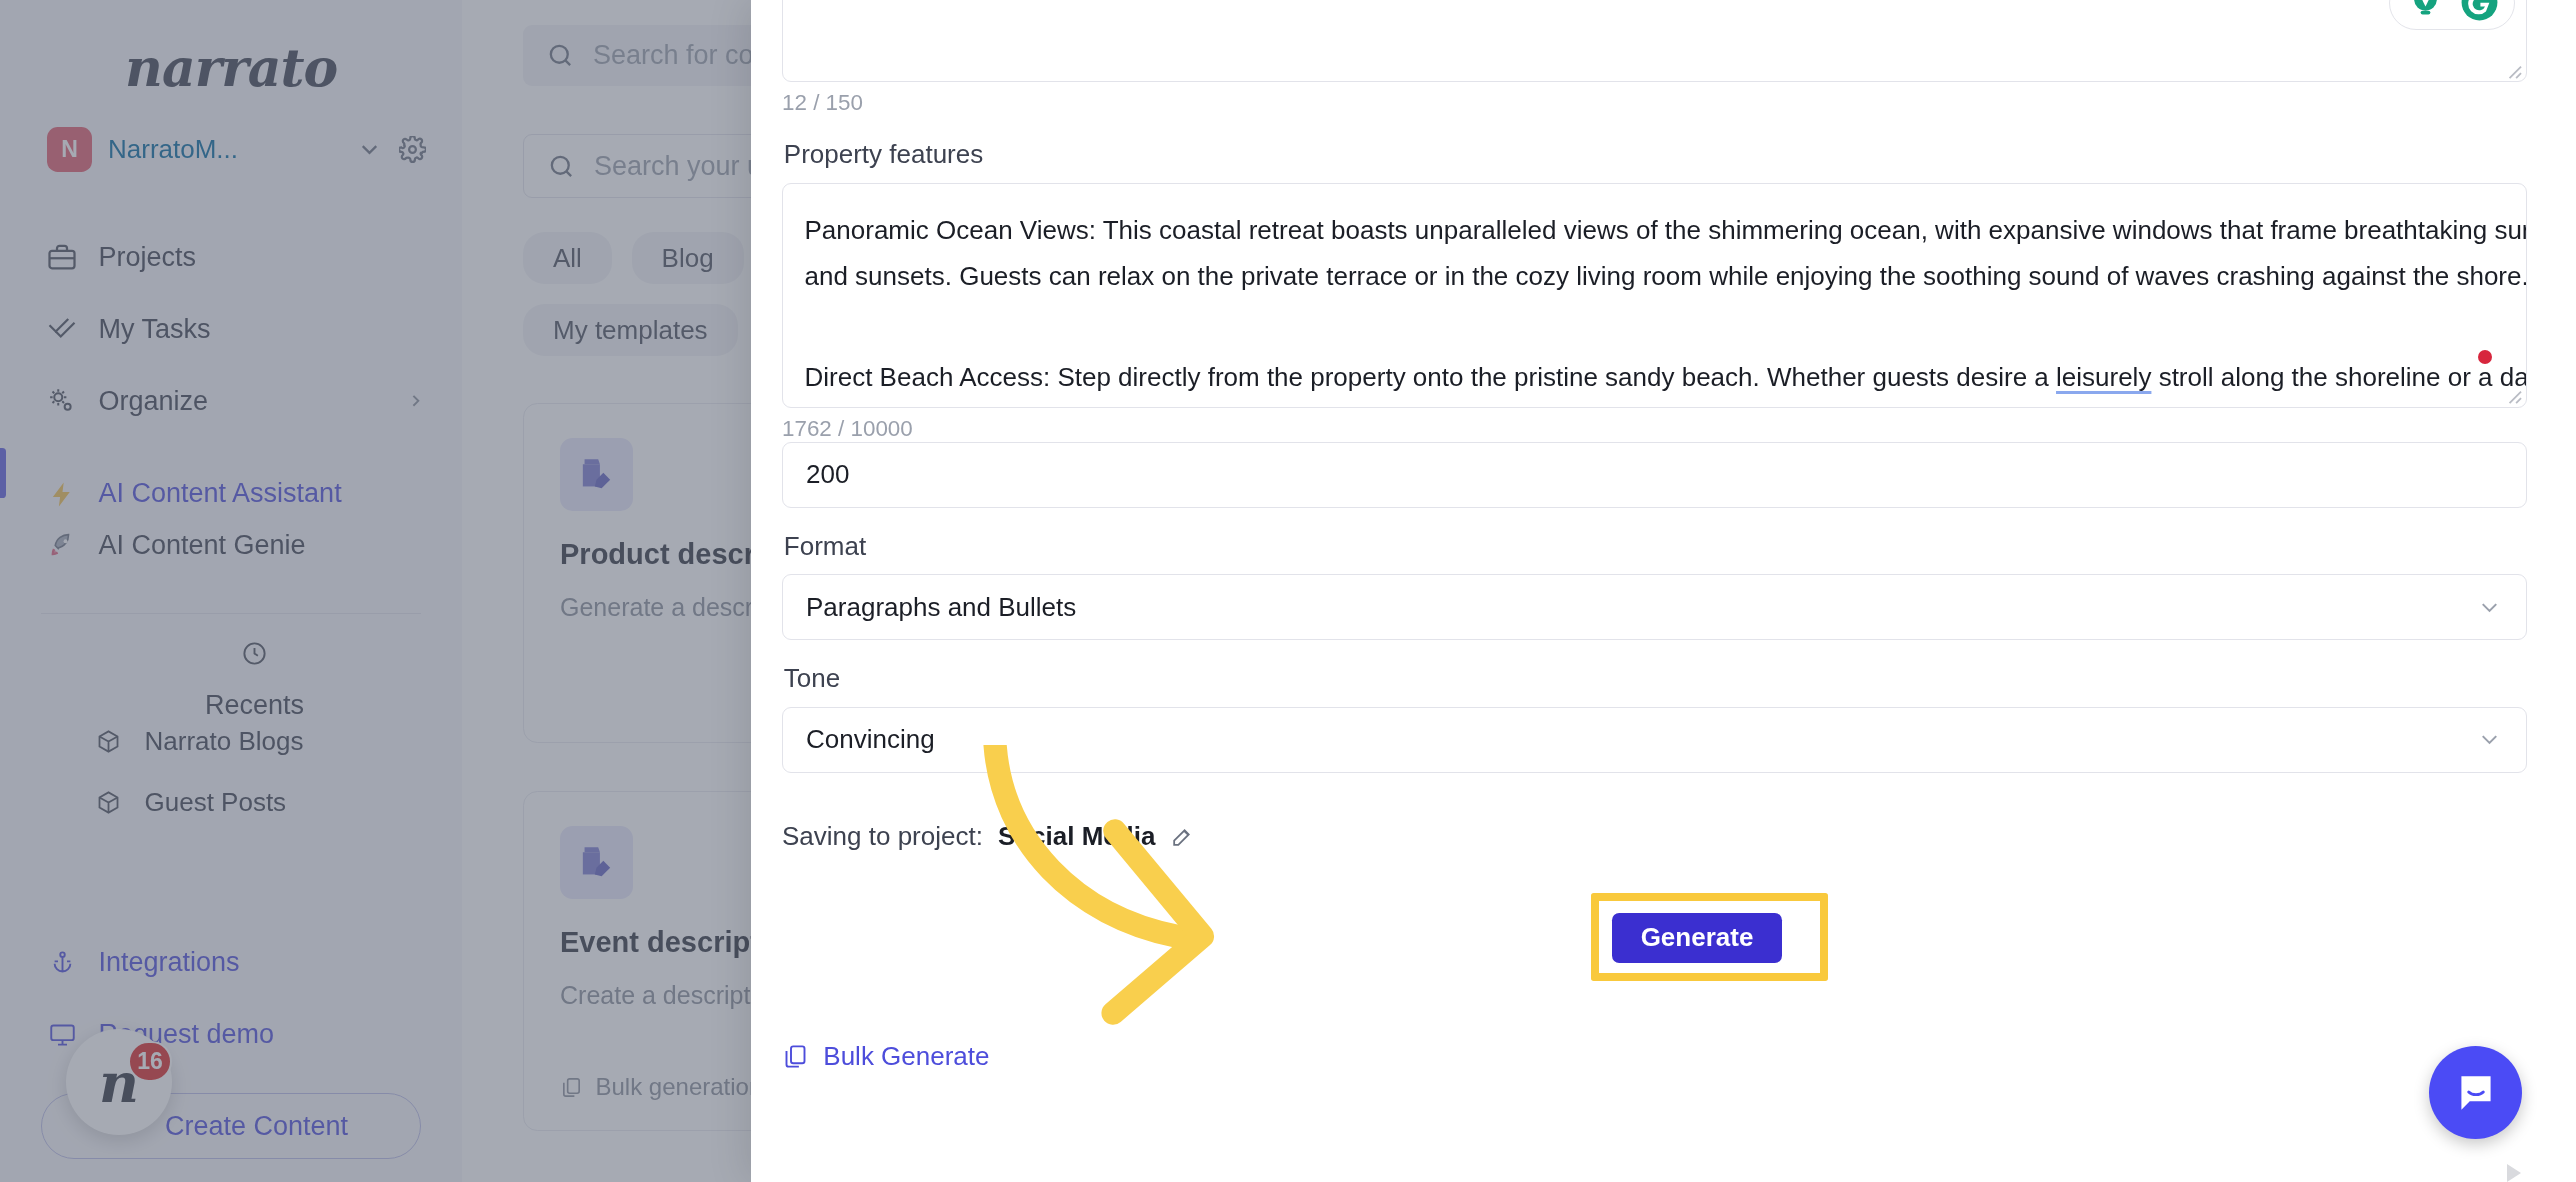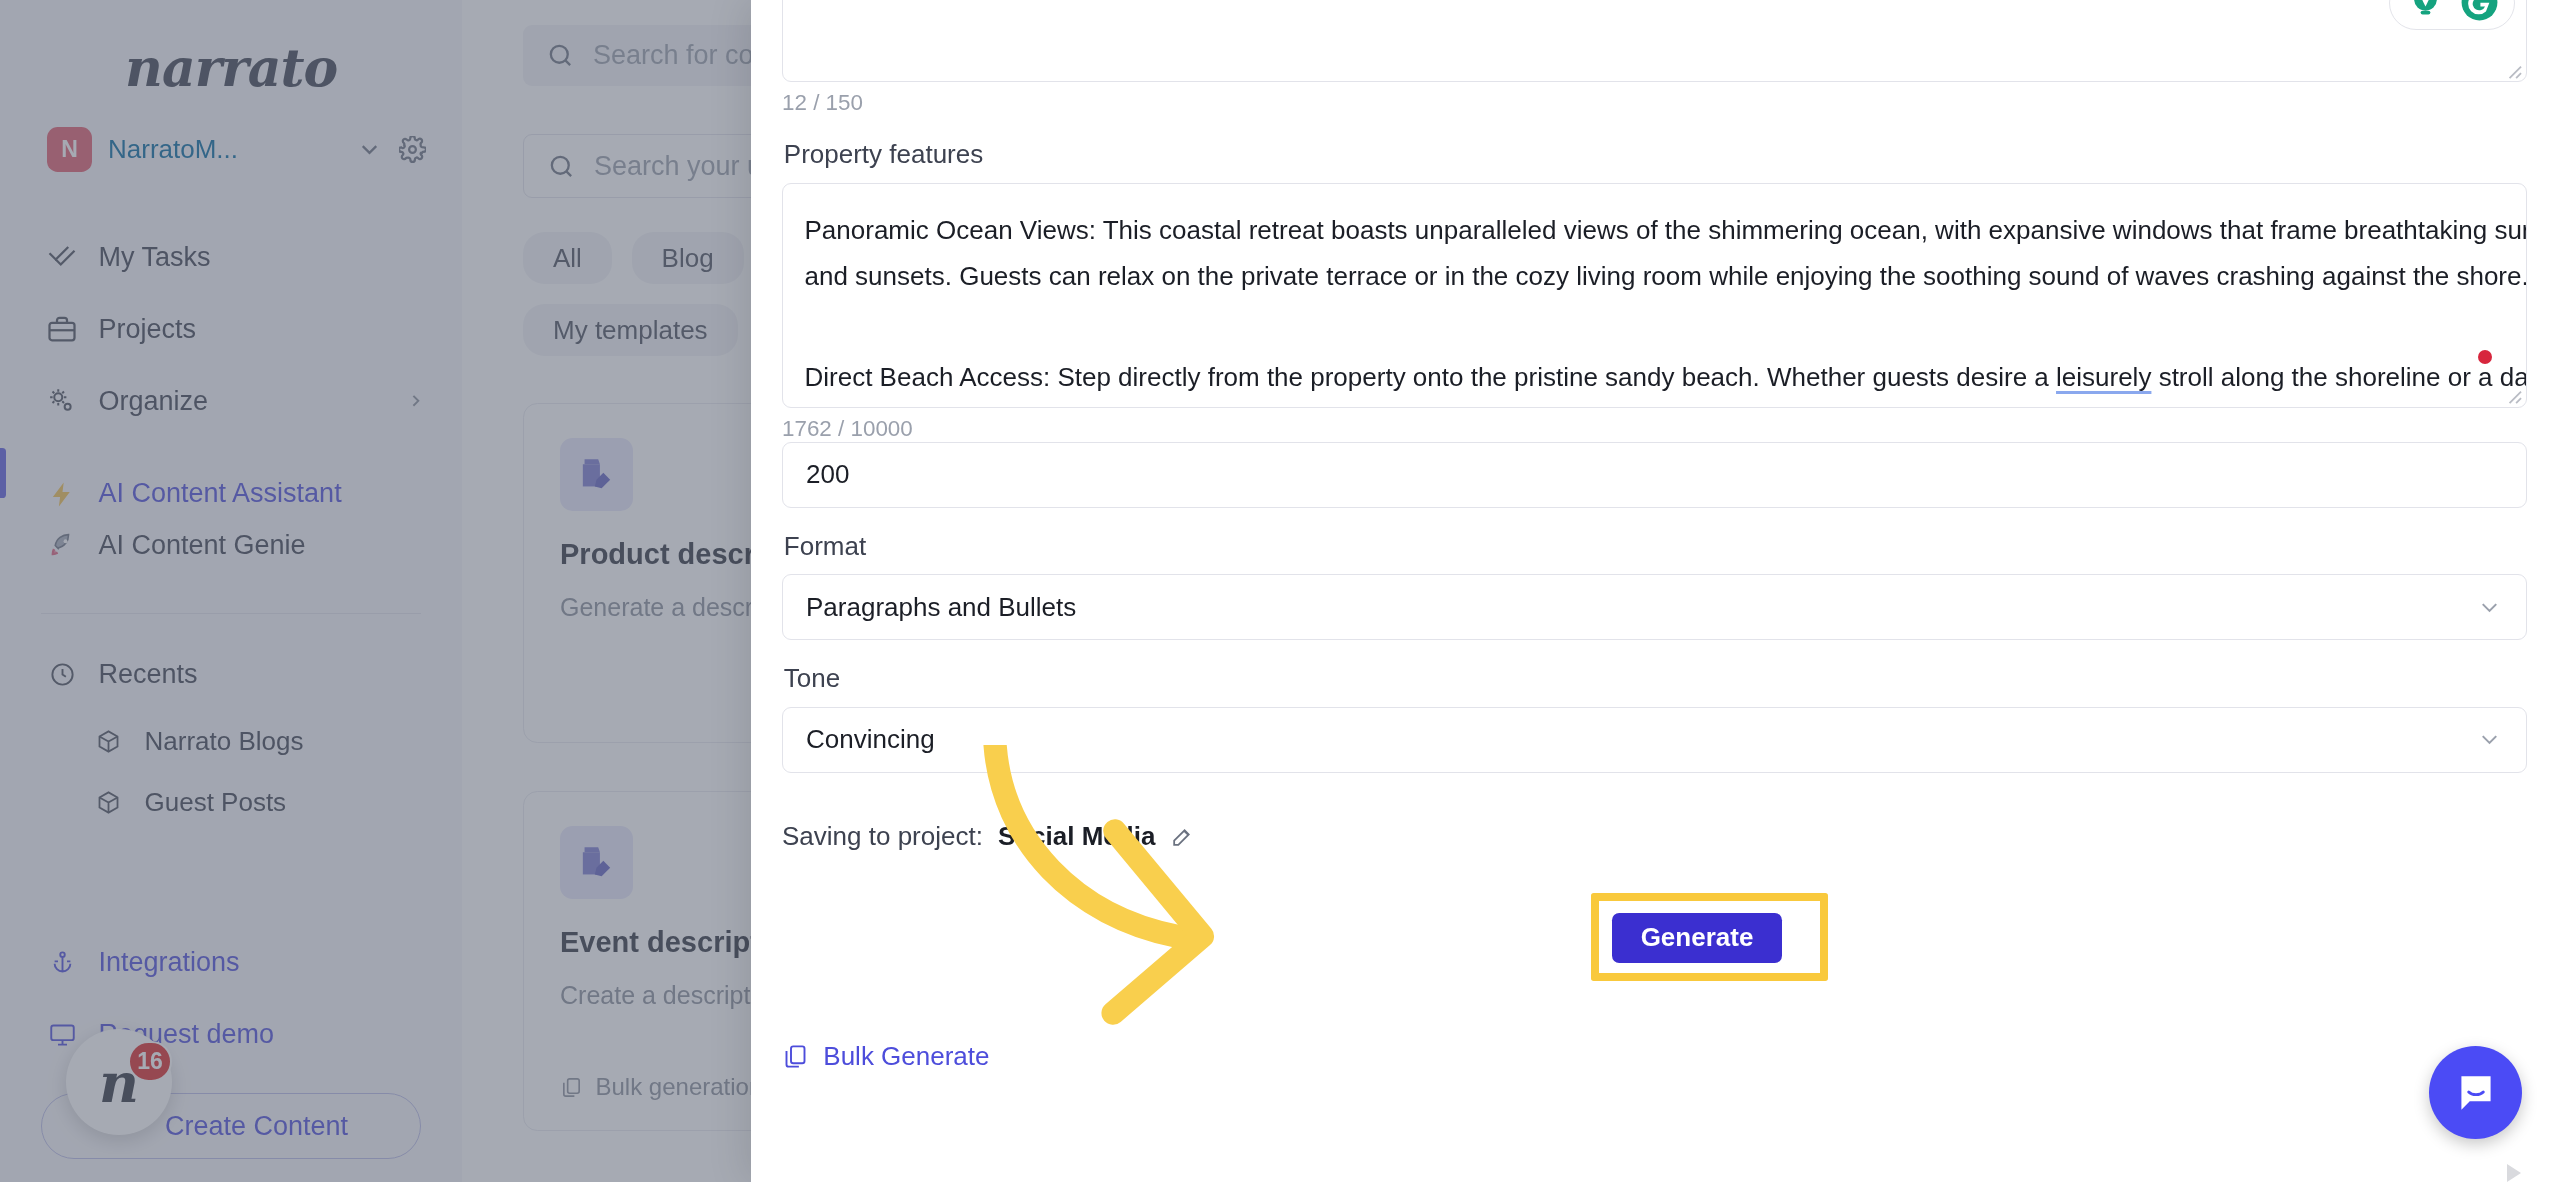--- a/index.html
+++ b/index.html
@@ -46,21 +46,21 @@
   }
   .nav-item .nav-ic { width: 30px; height: 30px; flex: 0 0 30px; display:flex; align-items:center; justify-content:center;}
   .nav-item.active { color: #4d4ddb; align-items: flex-end; }
   .nav-item.active::before {
     content: ""; position: absolute; left: 0; top: 10.7px;
     width: 6.3px; height: 50px; background: #5b5be0; border-radius: 0 3.6px 3.6px 0;
   }
   .nav-item.blue { color: #4d4ddb; }
   .nav-sep { height: 0.9px; background: #e2e3ea; margin: 32px 41px 0 41px; }
   .nav-sub { padding-left: 93px; font-size: 26px; height: 61px; }
-  .recents-label { margin-top: 25px; }
+  .recents-label { margin-top: 25px; flex-direction: column; }
 
   .sidebar-bottom { position: absolute; left: 0; bottom: 0; width: 100%; padding-bottom: 23px; }
   .create-btn {
     margin: 23px 41px 0 41px; height: 66px; border-radius: 33px;
     border: 1.3px solid #b9bbe8; color: #4d4ddb; background: transparent;
     display: flex; align-items: center; justify-content: center; gap: 26px;
     font-size: 27px;
   }
   .narrato-fab {
     position: absolute; left: 66px; bottom: 47px;
@@ -231,36 +231,36 @@
             <circle cx="12" cy="12" r="3"></circle>
             <path d="M19.4 15a1.6 1.6 0 00.3 1.8l.1.1a2 2 0 11-2.8 2.8l-.1-.1a1.6 1.6 0 00-1.8-.3 1.6 1.6 0 00-1 1.5V21a2 2 0 11-4 0v-.1A1.6 1.6 0 008 19.4a1.6 1.6 0 00-1.8.3l-.1.1a2 2 0 11-2.8-2.8l.1-.1a1.6 1.6 0 00.3-1.8 1.6 1.6 0 00-1.5-1H2a2 2 0 110-4h.1A1.6 1.6 0 004.6 8a1.6 1.6 0 00-.3-1.8l-.1-.1a2 2 0 112.8-2.8l.1.1a1.6 1.6 0 001.8.3H9a1.6 1.6 0 001-1.5V2a2 2 0 114 0v.1a1.6 1.6 0 001 1.5 1.6 1.6 0 001.8-.3l.1-.1a2 2 0 112.8 2.8l-.1.1a1.6 1.6 0 00-.3 1.8V9a1.6 1.6 0 001.5 1H22a2 2 0 110 4h-.1a1.6 1.6 0 00-1.5 1z"></path>
           </svg>
       </div>
 
       <div class="nav-group">
 
         <div class="nav-item">
           <span class="nav-ic">
             <svg width="30" height="30" viewBox="0 0 24 24" fill="none" stroke="#4a4f5c" stroke-width="1.8">
-                <path d="M2 9l5 5L17 4"></path>
-                <path d="M7 14l4 4L22 7"></path>
-              </svg>
-          </span>
-          <span>My Tasks</span>
-        </div>
-
-        <div class="nav-item">
-          <span class="nav-ic">
-            <svg width="30" height="30" viewBox="0 0 24 24" fill="none" stroke="#4a4f5c" stroke-width="1.8">
                 <rect x="2" y="7" width="20" height="14" rx="2"></rect>
                 <path d="M8 7V5a2 2 0 012-2h4a2 2 0 012 2v2"></path>
                 <path d="M2 13h20"></path>
               </svg>
           </span>
           <span>Projects</span>
+        </div>
+
+        <div class="nav-item">
+          <span class="nav-ic">
+            <svg width="30" height="30" viewBox="0 0 24 24" fill="none" stroke="#4a4f5c" stroke-width="1.8">
+                <path d="M2 9l5 5L17 4"></path>
+                <path d="M7 14l4 4L22 7"></path>
+              </svg>
+          </span>
+          <span>My Tasks</span>
         </div>
 
         <div class="nav-item">
           <span class="nav-ic">
             <svg width="30" height="30" viewBox="0 0 24 24" fill="none" stroke="#4a4f5c" stroke-width="1.6">
                 <circle cx="9" cy="9" r="3.2"></circle>
                 <circle cx="16.5" cy="16.5" r="2.4"></circle>
                 <path d="M9 2.5v2M9 13.5v2M2.5 9h2M13.5 9h2M4.4 4.4l1.4 1.4M12.2 12.2l1.4 1.4M13.6 4.4l-1.4 1.4M5.8 12.2l-1.4 1.4"></path>
               </svg>
           </span>

